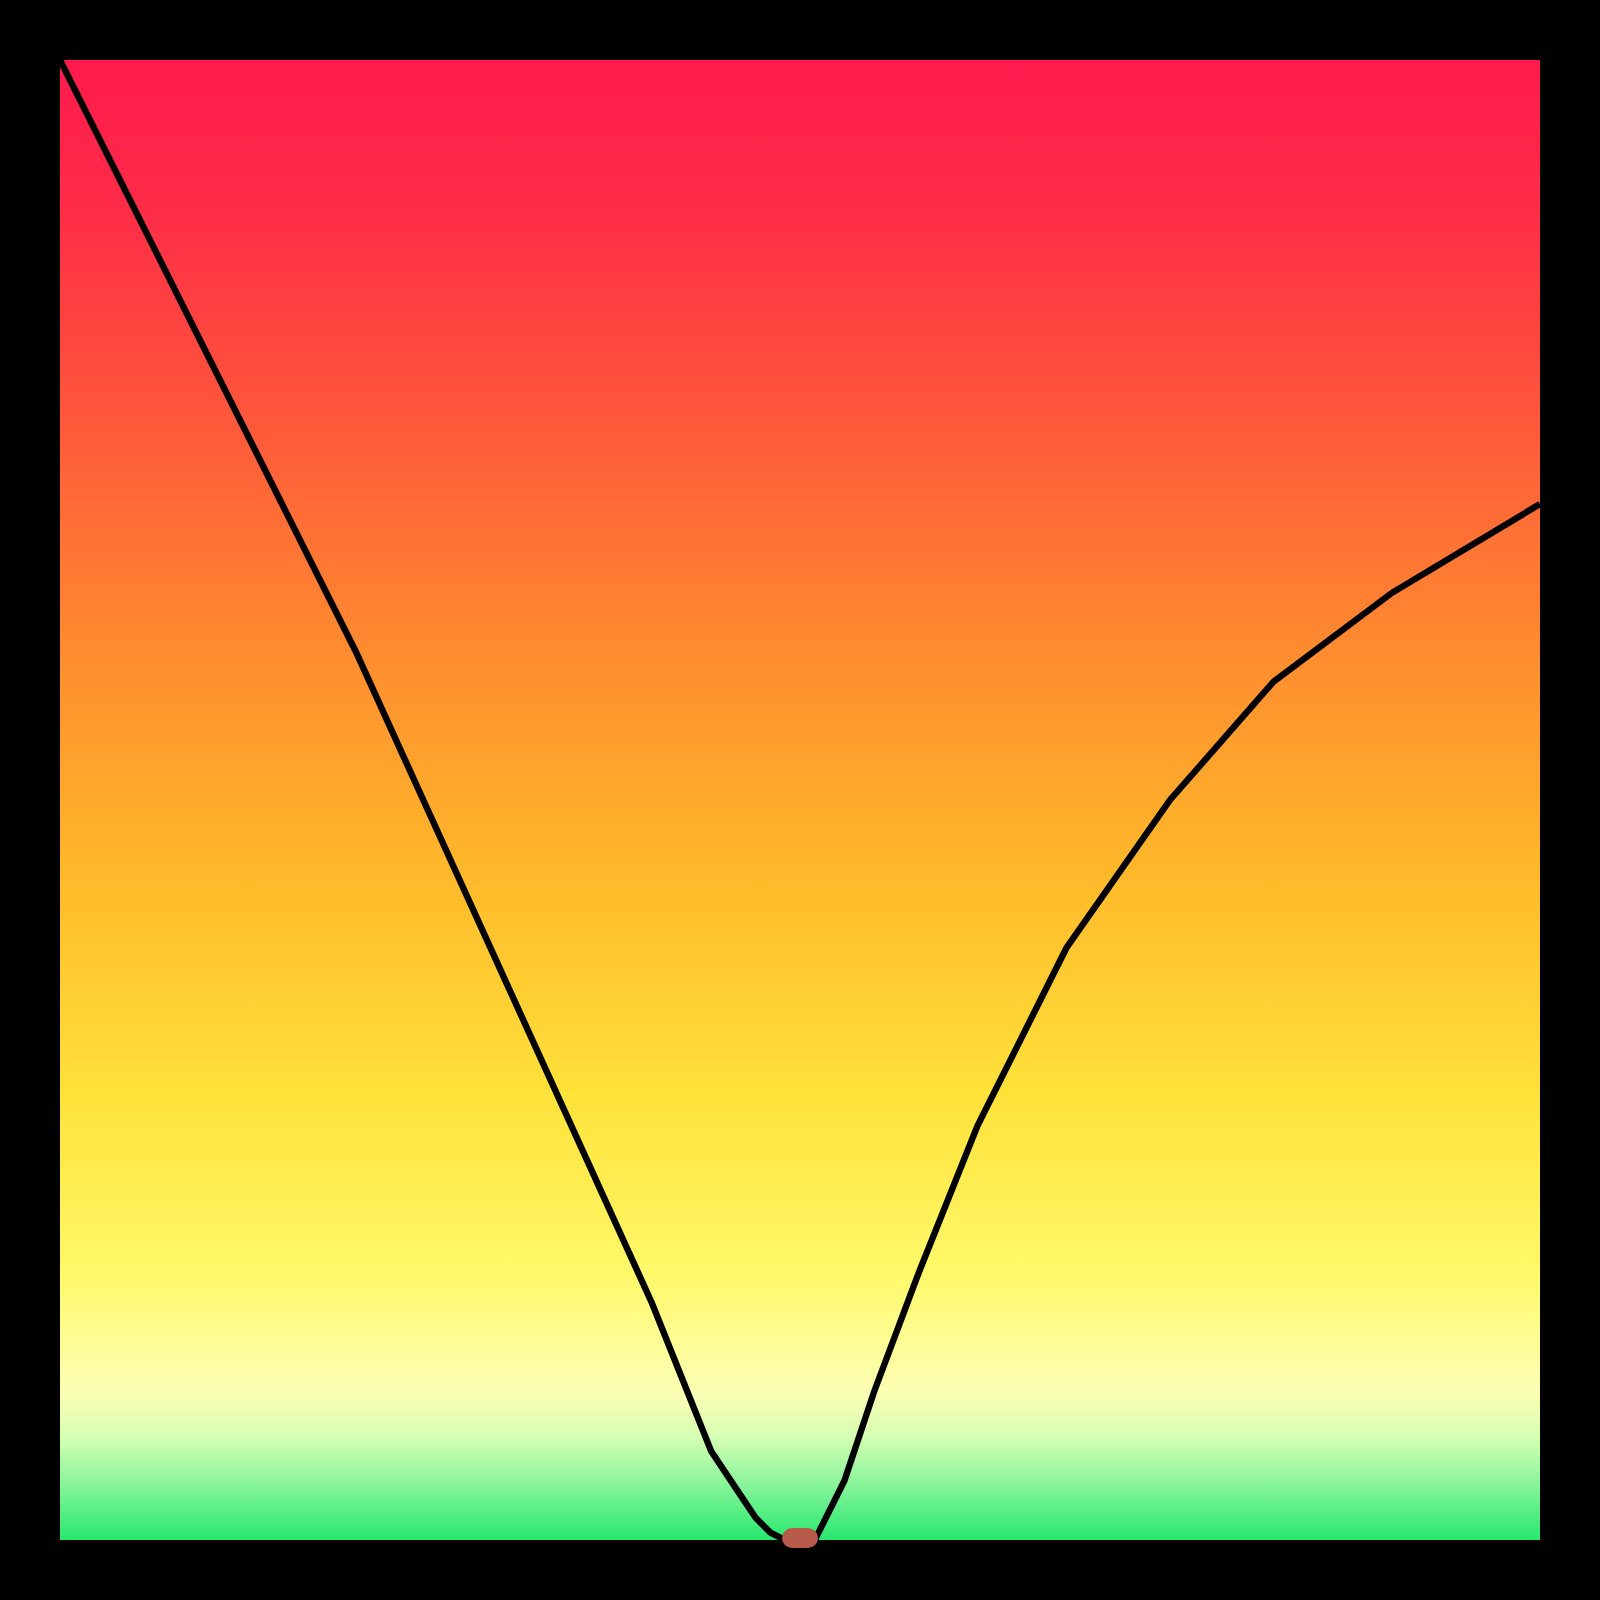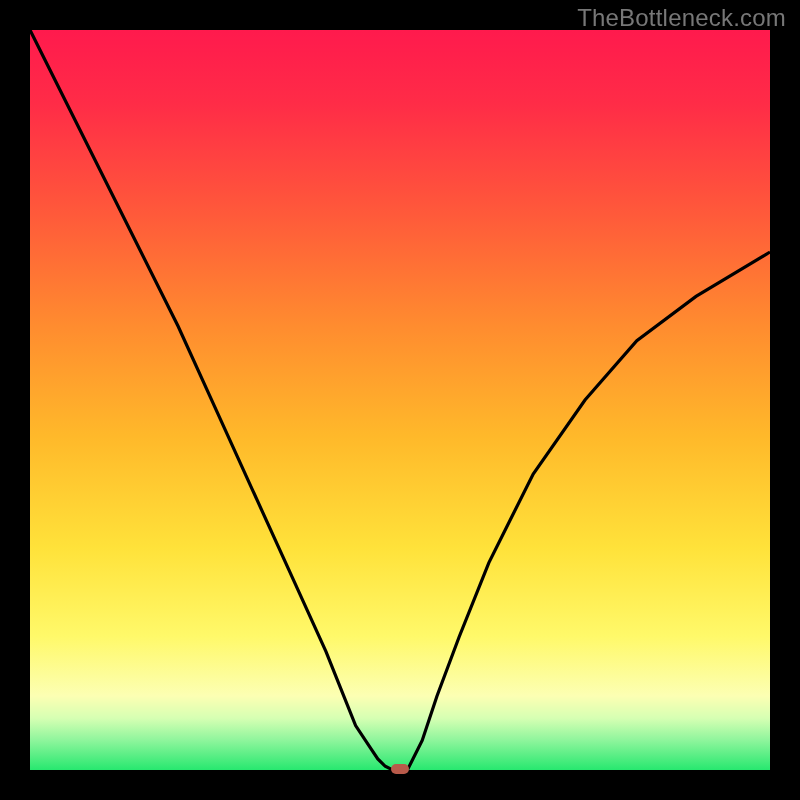--- a/index.html
+++ b/index.html
@@ -60,21 +60,20 @@
   .marker {
     fill: #b85a4a;
     stroke: none;
   }
 </style>
 </head>
 <body>
 
 <div class="frame">
 
-  <div class="watermark">TheBottleneck.com</div>
 
   <div class="plot">
     <svg class="curve" viewBox="0 0 740 740" preserveAspectRatio="none">
       <path id="curve-path" d="M0.0 0.0 L37.0 74.0 L74.0 148.0 L111.0 222.0 L148.0 296.0 L185.0 377.4 L222.0 458.8 L259.0 540.2 L296.0 621.6 L310.8 658.6 L325.6 695.6 L340.4 717.8 L347.8 728.9 L355.2 736.3 L362.6 740.0 L370.0 740.0 L377.4 740.0 L392.2 710.4 L407.0 666.0 L429.2 606.8 L458.8 532.8 L503.2 444.0 L555.0 370.0 L606.8 310.8 L666.0 266.4 L740.0 222.0" fill="none" stroke="#000" stroke-width="3.2"></path>
       <rect id="marker-dot" class="marker" x="361.0" y="734.0" width="18" height="10" rx="5" ry="5"></rect>
     </svg>
   </div>
 
 </div>
 

